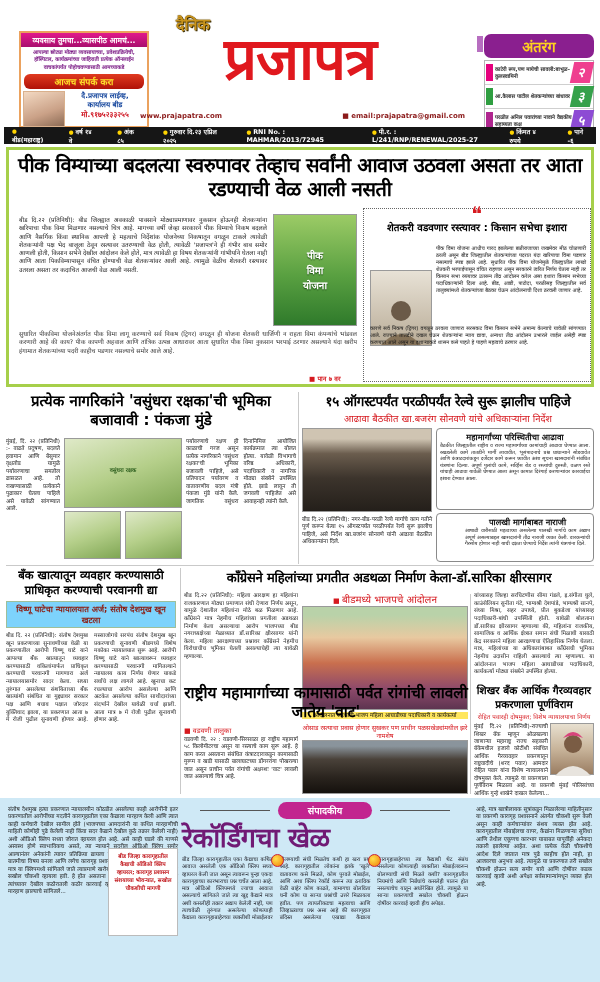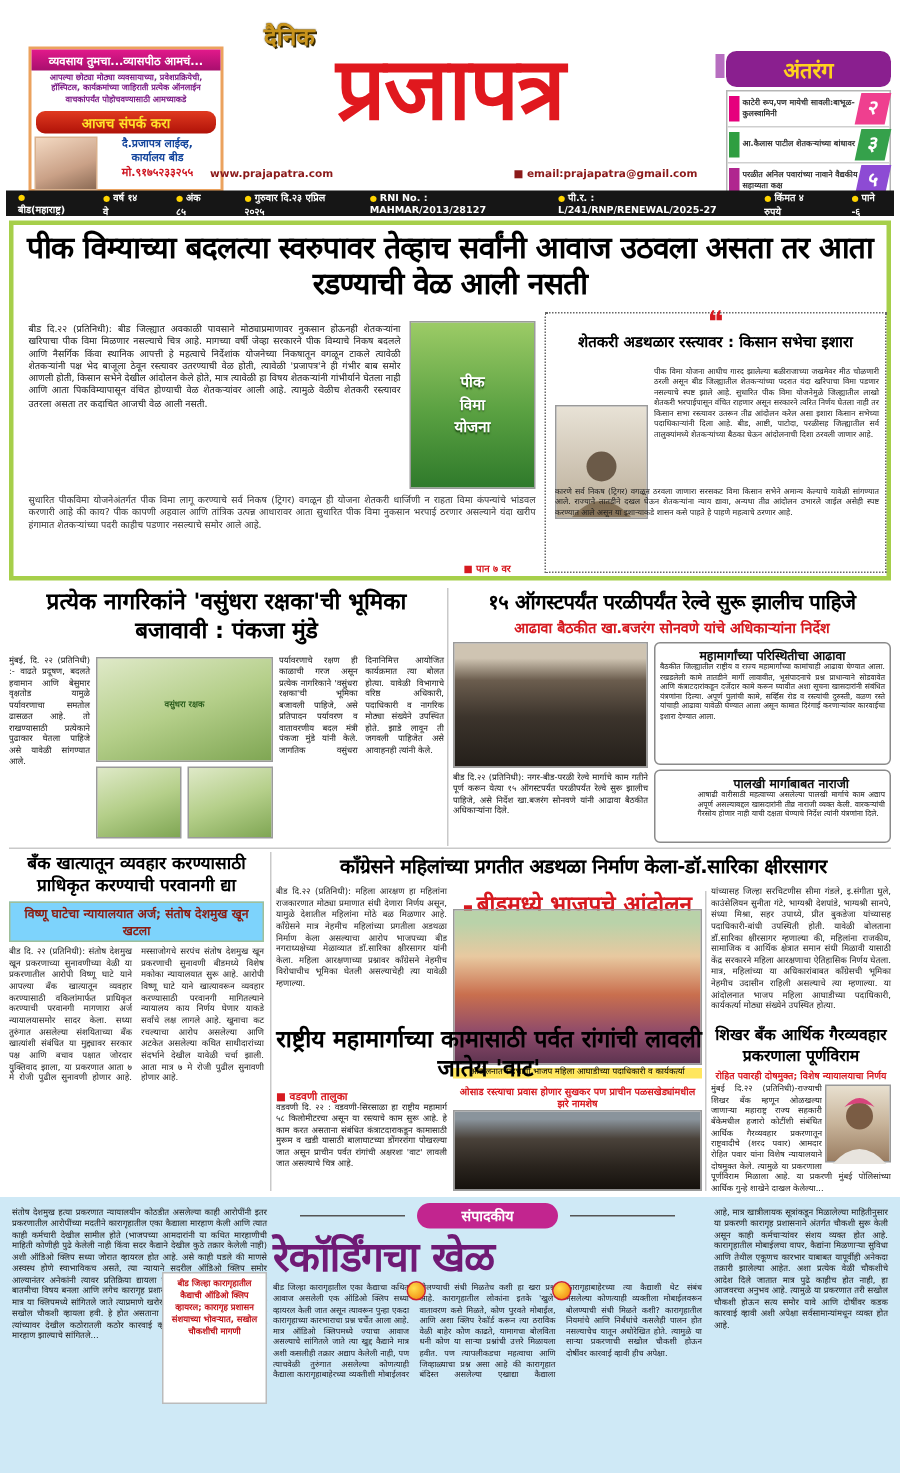--- a/index.html
+++ b/index.html
@@ -44,21 +44,21 @@
   .portrait svg{position:absolute;bottom:0;left:50%;transform:translateX(-50%);}
   .subgreen{background:#7dd3fc;border:1px solid #9fbf9a;color:#8c1d12;font-weight:bold;font-size:8.2px;text-align:center;line-height:1.3;padding:2px 1px;}
   .boxed{border:1px solid #8a8a8a;border-radius:4px;box-sizing:border-box;padding:2px 3px;background:#fff;}
   .boxed .bttl{font-weight:bold;font-size:8.2px;text-align:center;color:#111;}
   .boxed .bb{font-size:5px;line-height:1.3;text-align:justify;color:#222;}
   .meetphoto{background:linear-gradient(180deg,#cfc4b2 12%,#6b5d4e 30%,#3c342c 60%,#241f1a);}
   .protestphoto{background:linear-gradient(180deg,#b9d2a9 8%,#e8c9a0 30%,#c96f4e 55%,#8e4a6b 80%,#5e3450);}
   .digphoto{background:linear-gradient(180deg,#8a949c 10%,#4a423a 35%,#2a241e 70%,#15110d);}
   .eventphoto{background:linear-gradient(160deg,#dfe9c8,#b5cf8a 50%,#7fa653);}
   .turbanphoto{background:linear-gradient(180deg,#e8e0d0,#c8b49a 50%,#9a7d62);}
-  .redsub{color:#d6191f;font-weight:bold;text-align:center;}
+  .redsub{color:#d6191f;font-weight:normal;text-align:center;}
   .sq:before{content:"■ ";font-size:7px;}
   
   .edit-bg{background:#cfe9f6;}
   .edit-badge{background:#c2258f;color:#fff;font-weight:bold;font-size:9.5px;text-align:center;border-radius:9px;padding:2px 0;}
   .edit-hl{font-size:27px;font-weight:900;text-align:left;color:#701a75;letter-spacing:-0.5px;}
   .edit-cols{columns:3;column-gap:7px;font-size:5.4px;line-height:1.35;text-align:justify;color:#15151d;}
   .circ{width:11px;height:11px;border-radius:50%;background:radial-gradient(circle at 35% 35%,#ffe14d,#f59a1c 70%,#d84315);border:1px solid #c23;}
   .pullbox{background:#fff;border:1px solid #bbb;box-sizing:border-box;padding:3px;color:#c01318;font-weight:bold;font-size:5.6px;text-align:center;line-height:1.45;}
   .yhl{background:#ffe65e;}
 </style>
@@ -107,39 +107,39 @@
         <div class="ant-num" style="background:#8d4bd4;">५</div>
       </div>
     </div>
   </div>
 
   <div class="abs dateline" style="left:4px;top:127px;width:592px;height:17px;">
     <span>बीड(महाराष्ट्र)</span>
     <span>वर्ष १४ वे</span>
     <span>अंक ८५</span>
     <span>गुरुवार दि.२३ एप्रिल २०२५</span>
-    <span>RNI No. : MAHMAR/2013/28127</span>
+    <span>RNI No. : MAHMAR/2013/72945</span>
     <span>पी.र. : L/241/RNP/RENEWAL/2025-27</span>
     <span>किंमत ४ रुपये</span>
     <span>पाने -६</span>
   </div>
 
   <div class="abs leadbox" style="left:6px;top:147px;width:588px;height:240px;">
     <div class="lead-hl" style="padding:4px 6px 0 6px;">पीक विम्याच्या बदलत्या स्वरुपावर तेव्हाच सर्वांनी आवाज उठवला असता तर आता रडण्याची वेळ आली नसती</div>
     <div class="abs bt" style="left:10px;top:66px;width:248px;height:112px;font-weight:500;">बीड दि.२२ (प्रतिनिधी): बीड जिल्ह्यात अवकाळी पावसाने मोठ्याप्रमाणावर नुकसान होऊनही शेतकऱ्यांना खरिपाचा पीक विमा मिळणार नसल्याचे चित्र आहे. मागच्या वर्षी जेव्हा सरकारने पीक विम्याचे निकष बदलले आणि नैसर्गिक किंवा स्थानिक आपत्ती हे महत्वाचे निर्देशांक योजनेच्या निकषातून वगळून टाकले त्यावेळी शेतकऱ्यांनी पक्ष भेद बाजूला ठेवून रस्त्यावर उतरण्याची वेळ होती, त्यावेळी 'प्रजापत्र'ने ही गंभीर बाब समोर आणली होती, किसान सभेने देखील आंदोलन केले होते, मात्र त्यावेळी हा विषय शेतकऱ्यांनी गांभीर्याने घेतला नाही आणि आता पिकविम्यापासून वंचित होण्याची वेळ शेतकऱ्यांवर आली आहे. त्यामुळे वेळीच शेतकरी रस्त्यावर उतरला असता तर कदाचित आजची वेळ आली नसती.</div>
     <div class="abs bt" style="left:10px;top:180px;width:338px;height:52px;color:#333;">सुधारित पीकविमा योजनेअंतर्गत पीक विमा लागू करण्याचे सर्व निकष (ट्रिगर) वगळून ही योजना शेतकरी धार्जिणी न राहता विमा कंपन्यांचे भांडवल करणारी आहे की काय? पीक कापणी अहवाल आणि तांत्रिक उत्पन्न आधारावर आता सुधारित पीक विमा नुकसान भरपाई ठरणार असल्याने यंदा खरीप हंगामात शेतकऱ्यांच्या पदरी काहीच पडणार नसल्याचे समोर आले आहे.</div>
     <div class="abs red" style="left:300px;top:224px;font-size:6.5px;font-weight:bold;">■ पान ७ वर</div>
     <div class="abs photo greenphoto" style="left:264px;top:64px;width:84px;height:112px;">
       <span>पीक</span>
       <span>विमा</span>
       <span>योजना</span>
     </div>
     <div class="abs quotebox" style="left:354px;top:58px;width:228px;height:174px;">
       <div style="text-align:center;" class="qmark">❝</div>
-      <div class="hl" style="font-size:10px;margin-top:1px;">शेतकरी अडथळार रस्त्यावर : किसान सभेचा इशारा</div>
+      <div class="hl" style="font-size:10px;margin-top:1px;">शेतकरी वडवणार रस्त्यावर : किसान सभेचा इशारा</div>
       <div class="abs photo portrait" style="left:6px;top:36px;width:62px;height:76px;">
         <svg width="50" height="50" viewBox="0 0 50 50">
             <circle cx="25" cy="16" r="10" fill="#6b5a48"></circle>
             <path d="M5 50 q20 -22 40 0 z" fill="#857258"></path>
           </svg>
       </div>
       <div class="abs bt" style="left:72px;top:36px;width:150px;height:78px;font-size:5.2px;">पीक विमा योजना आधीच गारद झालेल्या बळीराजाच्या जखमेवर मीठ चोळणारी ठरली असून बीड जिल्ह्यातील शेतकऱ्यांच्या पदरात यंदा खरिपाचा विमा पडणार नसल्याचे स्पष्ट झाले आहे. सुधारित पीक विमा योजनेमुळे जिल्ह्यातील लाखो शेतकरी भरपाईपासून वंचित राहणार असून सरकारने त्वरित निर्णय घेतला नाही तर किसान सभा रस्त्यावर उतरून तीव्र आंदोलन करेल असा इशारा किसान सभेच्या पदाधिकाऱ्यांनी दिला आहे. बीड, आष्टी, पाटोदा, परळीसह जिल्ह्यातील सर्व तालुक्यांमध्ये शेतकऱ्यांच्या बैठका घेऊन आंदोलनाची दिशा ठरवली जाणार आहे.</div>
       <div class="abs bt" style="left:6px;top:116px;width:216px;height:54px;font-size:5.2px;">कारणे सर्व निकष (ट्रिगर) वगळून ठरवला जाणारा सरसकट विमा किसान सभेने अमान्य केल्याचे यावेळी सांगण्यात आले. राज्याने तातडीने दखल घेऊन शेतकऱ्यांना न्याय द्यावा, अन्यथा तीव्र आंदोलन उभारले जाईल असेही स्पष्ट करण्यात आले असून या इशाऱ्याकडे शासन कसे पाहते हे पाहणे महत्वाचे ठरणार आहे.</div>
     </div>
   </div>
@@ -177,21 +177,21 @@
   <div class="abs vline" style="left:470px;top:594px;height:200px;"></div>
 
   <div class="abs" style="left:6px;top:568px;width:170px;height:226px;">
     <div class="hl" style="font-size:11.5px;line-height:1.3;">बँक खात्यातून व्यवहार करण्यासाठी प्राधिकृत करण्याची परवानगी द्या</div>
     <div class="subgreen" style="margin-top:3px;">विष्णू घाटेचा न्यायालयात अर्ज; संतोष देशमुख खून खटला</div>
     <div class="bt" style="margin-top:4px;height:140px;columns:2;column-gap:6px;font-size:5.7px;">बीड दि. २२ (प्रतिनिधी): संतोष देशमुख खून प्रकरणाच्या सुनावणीच्या वेळी या प्रकरणातील आरोपी विष्णू घाटे याने आपल्या बँक खात्यातून व्यवहार करण्यासाठी वकिलांमार्फत प्राधिकृत करण्याची परवानगी मागणारा अर्ज न्यायालयासमोर सादर केला. सध्या तुरुंगात असलेल्या संशयिताच्या बँक खात्यांशी संबंधित या मुद्द्यावर सरकार पक्ष आणि बचाव पक्षात जोरदार युक्तिवाद झाला, या प्रकरणात आता ७ मे रोजी पुढील सुनावणी होणार आहे. मस्साजोगचे सरपंच संतोष देशमुख खून प्रकरणाची सुनावणी बीडमध्ये विशेष मकोका न्यायालयात सुरू आहे. आरोपी विष्णू घाटे याने खात्यावरून व्यवहार करण्यासाठी परवानगी मागितल्याने न्यायालय काय निर्णय घेणार याकडे सर्वांचे लक्ष लागले आहे. खुनाचा कट रचल्याचा आरोप असलेल्या आणि अटकेत असलेल्या कथित साथीदारांच्या संदर्भाने देखील यावेळी चर्चा झाली. आता मात्र ७ मे रोजी पुढील सुनावणी होणार आहे.</div>
   </div>
 
   <div class="abs hl nowrap" style="left:184px;top:568px;width:410px;font-size:13px;letter-spacing:-0.2px;">काँग्रेसने महिलांच्या प्रगतीत अडथळा निर्माण केला-डॉ.सारिका क्षीरसागर</div>
   <div class="abs bt" style="left:184px;top:592px;width:114px;height:88px;font-size:5.7px;">बीड दि.२२ (प्रतिनिधी): महिला आरक्षण हा महिलांना राजकारणात मोठ्या प्रमाणात संधी देणारा निर्णय असून, यामुळे देशातील महिलांना मोठे बळ मिळणार आहे. काँग्रेसने मात्र नेहमीच महिलांच्या प्रगतीला अडथळा निर्माण केला असल्याचा आरोप भाजपच्या बीड नगराध्यक्षेच्या मेळाव्यात डॉ.सारिका क्षीरसागर यांनी केला. महिला आरक्षणाच्या प्रश्नावर काँग्रेसने नेहमीच विरोधाचीच भूमिका घेतली असल्याचेही त्या यावेळी म्हणाल्या.</div>
-  <div class="abs redsub sq" style="left:302px;top:592px;width:166px;font-size:15px;">बीडमध्ये भाजपचे आंदोलन</div>
+  <div class="abs redsub sq" style="left:302px;top:592px;width:166px;font-size:10px;">बीडमध्ये भाजपचे आंदोलन</div>
   <div class="abs photo protestphoto" style="left:302px;top:606px;width:166px;height:104px;"></div>
   <div class="abs cap yhl" style="left:302px;top:712px;width:166px;text-align:center;">आंदोलनात सहभागी भाजप महिला आघाडीच्या पदाधिकारी व कार्यकर्त्या</div>
   <div class="abs bt" style="left:474px;top:592px;width:120px;height:88px;font-size:5.7px;">यांच्यासह जिल्हा सरचिटणीस सीमा गंडले, इ.संगीता घुले, काउंसेलियन सुनीता गंटे, भाग्यश्री देशपांडे, भाग्यश्री सानपे, संध्या मिश्रा, सहर उपाध्ये, प्रीत बुकडेजा यांच्यासह पदाधिकारी-बांधी उपस्थिती होती. यावेळी बोलताना डॉ.सारिका क्षीरसागर म्हणाल्या की, महिलांना राजकीय, सामाजिक व आर्थिक क्षेत्रात समान संधी मिळावी यासाठी केंद्र सरकारने महिला आरक्षणाचा ऐतिहासिक निर्णय घेतला. मात्र, महिलांच्या या अधिकारांबाबत काँग्रेसची भूमिका नेहमीच उदासीन राहिली असल्याचे त्या म्हणाल्या. या आंदोलनात भाजप महिला आघाडीच्या पदाधिकारी, कार्यकर्त्या मोठ्या संख्येने उपस्थित होत्या.</div>
 
   <div class="abs hl" style="left:184px;top:684px;width:284px;font-size:15.5px;line-height:1.25;">राष्ट्रीय महामार्गाच्या कामासाठी पर्वत रांगांची लावली जातेय 'वाट'</div>
   <div class="abs redsub sq" style="left:184px;top:726px;width:114px;font-size:7px;text-align:left;">वडवणी तालुका</div>
   <div class="abs bt" style="left:184px;top:736px;width:114px;height:56px;font-size:5.6px;">वडवणी दि. २२ : वडवणी-सिरसाळा हा राष्ट्रीय महामार्ग ५८ किलोमीटरचा असून या रस्त्याचे काम सुरू आहे. हे काम करत असताना संबंधित कंत्राटदाराकडून कामासाठी मुरूम व खडी यासाठी बालाघाटच्या डोंगररांगा पोखरल्या जात असून प्राचीन पर्वत रांगांची अक्षरशः 'वाट' लावली जात असल्याचे चित्र आहे.</div>
   <div class="abs redsub" style="left:302px;top:724px;width:166px;font-size:6.4px;line-height:1.3;">ओसाड रस्त्याचा प्रवास होणार सुखकर पण प्राचीन पळसखेड्यांमधील झरे नामशेष</div>
   <div class="abs photo digphoto" style="left:302px;top:740px;width:166px;height:54px;"></div>
 

